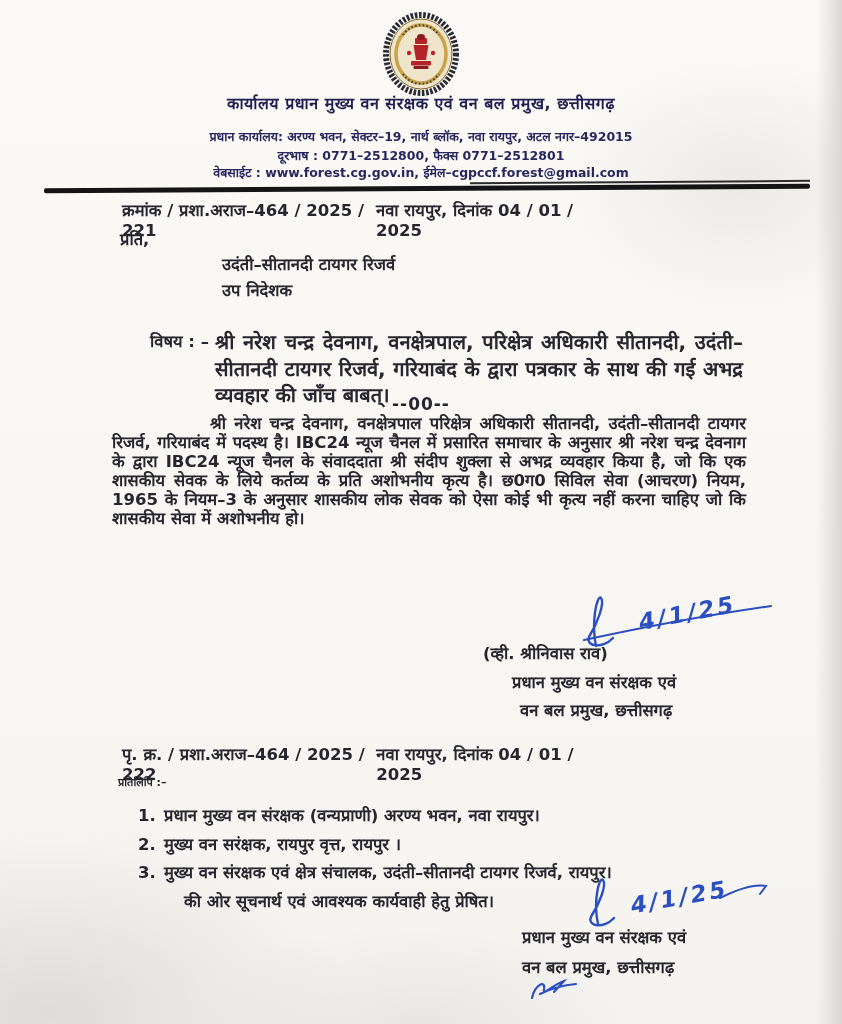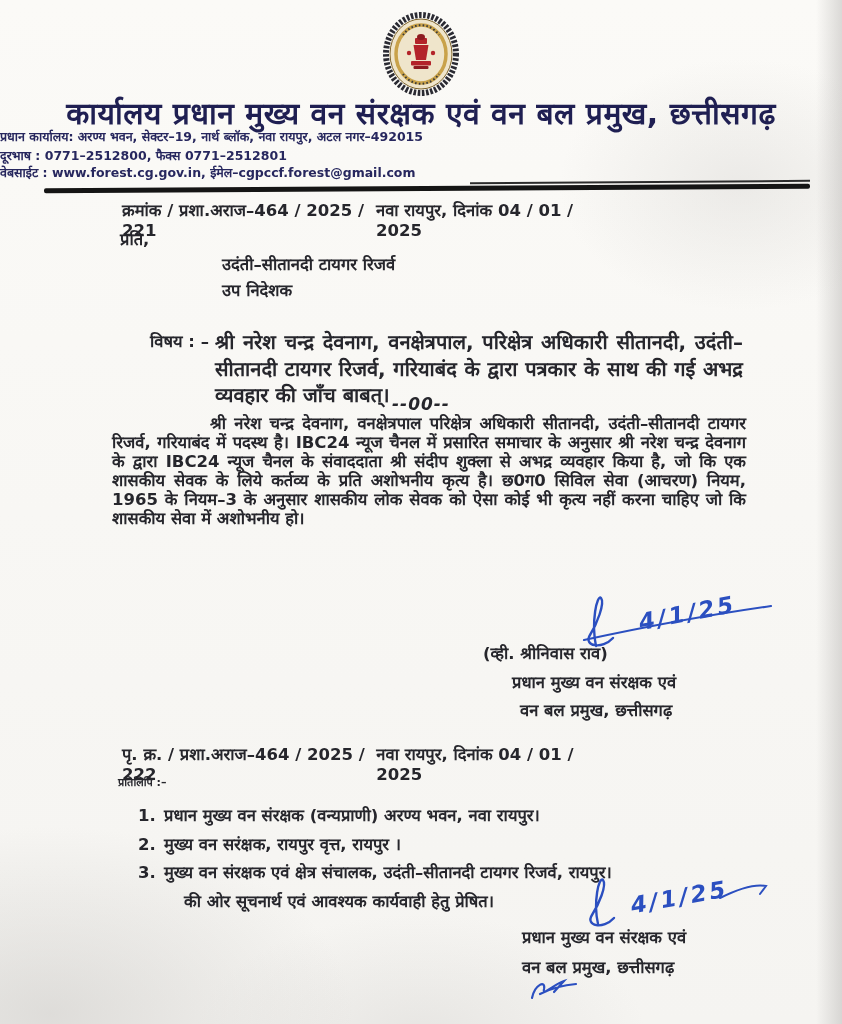--- a/index.html
+++ b/index.html
@@ -15,25 +15,25 @@
       radial-gradient(ellipse 420px 260px at 6% 99%, rgba(203,201,198,0.55), transparent 72%),
       radial-gradient(ellipse 300px 160px at 50% 101%, rgba(210,208,205,0.40), transparent 75%),
       linear-gradient(to left, rgba(186,184,182,0.50), rgba(186,184,182,0) 26px),
       linear-gradient(#fbfaf7,#f5f4f1);
   }
   .abs{position:absolute;}
   
   .emblem{left:378px;top:8px;width:86px;height:92px;}
   .office-title{
     left:0;right:0;top:92px;text-align:center;
-    font-size:30px;font-weight:700;color:#1f1f52;
+    font-size:16px;font-weight:700;color:#1f1f52;
     letter-spacing:0.5px;
   }
   .lh-sub{
-    left:0;right:0;text-align:left;
+    left:0;right:0;text-align:center;
     font-weight:700;color:#27275e;
   }
   .lh-addr{top:128px;font-size:12.5px;}
   .lh-phone{top:147px;font-size:12.5px;}
   .lh-web{top:164px;font-size:12.5px;}
   .rule-thin{left:470px;top:181px;width:340px;height:1.5px;background:#2c2c2c;transform:rotate(-0.4deg);}
   .rule-thick{left:44px;top:186px;width:766px;height:5px;background:#151515;transform:rotate(-0.35deg);border-radius:2px;}
   
   .refrow{left:0;width:700px;display:flex;justify-content:flex-start;box-sizing:border-box;
     padding-left:122px;padding-right:100px;font-size:16.5px;font-weight:600;}
@@ -44,21 +44,21 @@
   
   .salutation{left:120px;top:227px;font-size:16.5px;font-weight:600;}
   .addressee{left:222px;top:252px;font-size:16.5px;font-weight:600;line-height:25.5px;}
   
   .subject-label{left:120px;top:329px;font-size:16.5px;font-weight:700;margin-left:30px;}
   .subject-text{
     left:215px;top:329px;width:528px;
     font-size:20px;font-weight:700;line-height:26.5px;
     text-align:justify;
   }
-  .divider{left:0;right:0;top:394px;text-align:center;font-size:17px;font-weight:700;letter-spacing:1px;font-style:italic;}
+  .divider{left:0;right:0;top:394px;text-align:center;font-size:17px;font-weight:700;letter-spacing:1px;}
   
   .bodytext{
     left:112px;top:414px;width:634px;
     font-size:16.5px;font-weight:600;line-height:19px;
     text-align:justify;
   }
   .bodytext p{margin:0;text-indent:98px;}
   
   .sig-svg{pointer-events:none;}
   .hand{color:#2b4fc0;font-style:italic;font-weight:600;}

